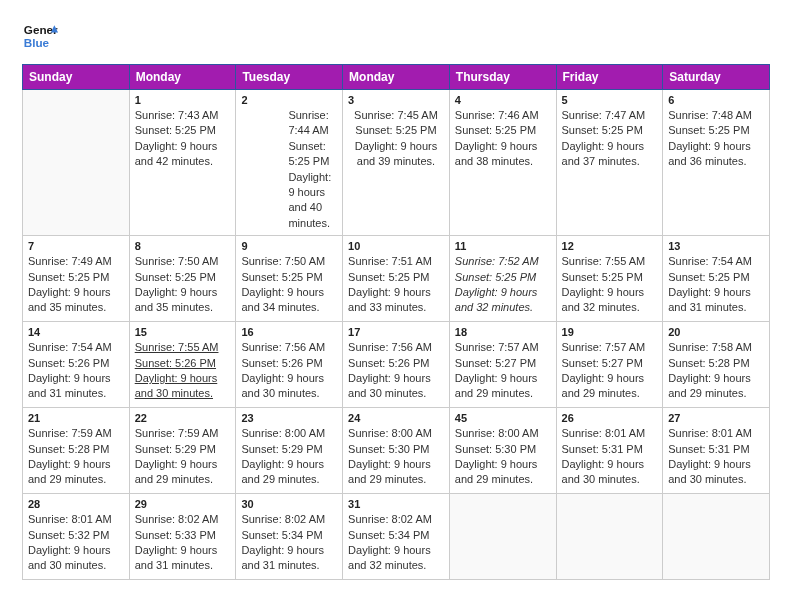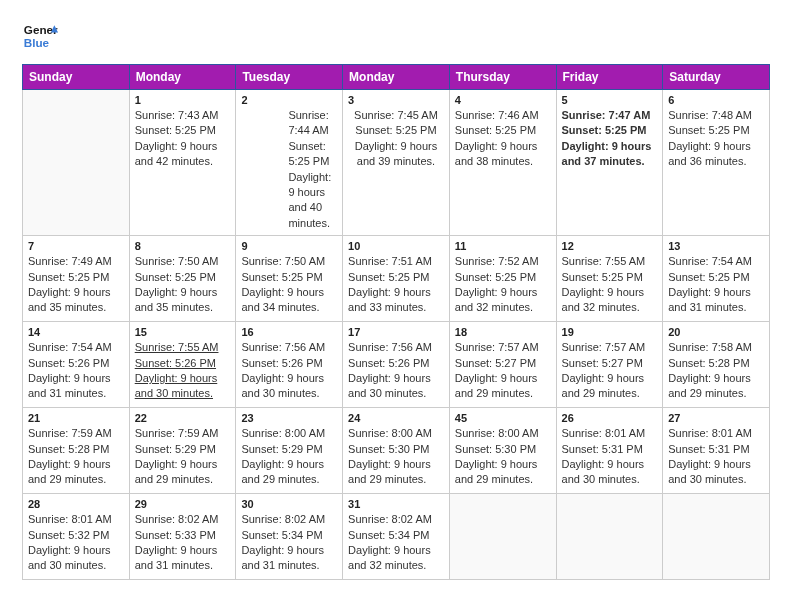--- a/index.html
+++ b/index.html
@@ -138,21 +138,21 @@
           </td>
           <td>
             <span class="day-num">4</span>
             <div class="day-info" style="white-space: pre-line;">Sunrise: 7:46 AM
 Sunset: 5:25 PM
 Daylight: 9 hours
 and 38 minutes.</div>
           </td>
           <td>
             <span class="day-num">5</span>
-            <div class="day-info" style="white-space: pre-line; font-weight: bold;">Sunrise: 7:47 AM
+            <div class="day-info" style="white-space: pre-line;">Sunrise: 7:47 AM
 Sunset: 5:25 PM
 Daylight: 9 hours
 and 37 minutes.</div>
           </td>
           <td>
             <span class="day-num">6</span>
             <div class="day-info" style="white-space: pre-line;">Sunrise: 7:48 AM
 Sunset: 5:25 PM
 Daylight: 9 hours
 and 36 minutes.</div>
@@ -182,21 +182,21 @@
           </td>
           <td>
             <span class="day-num">10</span>
             <div class="day-info" style="white-space: pre-line;">Sunrise: 7:51 AM
 Sunset: 5:25 PM
 Daylight: 9 hours
 and 33 minutes.</div>
           </td>
           <td>
             <span class="day-num">11</span>
-            <div class="day-info" style="white-space: pre-line;">Sunrise: 7:52 AM
+            <div class="day-info" style="white-space: pre-line; font-style: italic;">Sunrise: 7:52 AM
 Sunset: 5:25 PM
 Daylight: 9 hours
 and 32 minutes.</div>
           </td>
           <td>
             <span class="day-num">12</span>
             <div class="day-info" style="white-space: pre-line;">Sunrise: 7:55 AM
 Sunset: 5:25 PM
 Daylight: 9 hours
 and 32 minutes.</div>

